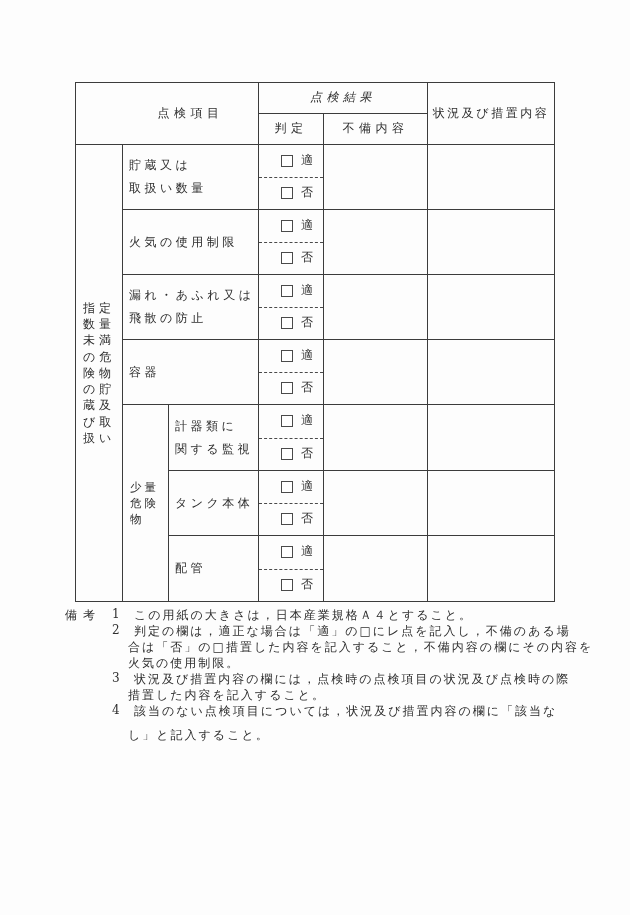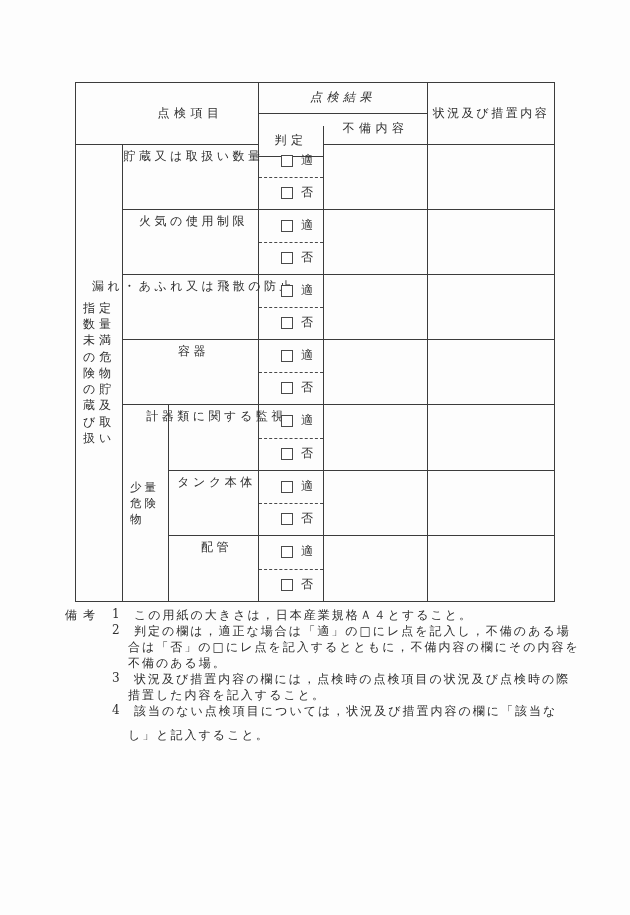--- a/index.html
+++ b/index.html
@@ -31,21 +31,21 @@
     background:transparent;
   }
   .bR{border-right:1px solid var(--line);}
   .bB{border-bottom:1px solid var(--line);}
   .hcell{
     display:flex;align-items:center;justify-content:center;
     letter-spacing:4.5px;
   }
   .hcell.tight{letter-spacing:2.5px;}
   .itemcell{
-    display:flex;flex-direction:row;justify-content:center;
+    display:flex;flex-direction:column;justify-content:center;
     padding-left:6px;letter-spacing:3.5px;
   }
   .itemcell span{display:block;line-height:23px;white-space:nowrap;}
   .vgroup{
     display:flex;flex-direction:column;justify-content:center;
     padding-left:7px;letter-spacing:4px;font-size:12px;
   }
   .vgroup span{display:block;line-height:16.3px;white-space:nowrap;}
   .subgroup{
     display:flex;flex-direction:column;justify-content:center;
@@ -92,21 +92,21 @@
 <div class="page">
 
   <div class="tbl">
 
     <div class="cell hcell bR bB" style="left:0;top:0;width:183px;height:62px;padding-left:47px;">
       <span>点検項目</span>
     </div>
     <div class="cell hcell bR bB" style="left:183px;top:0;width:169px;height:31px;font-style:italic;">
       <span>点検結果</span>
     </div>
-    <div class="cell hcell bR bB" style="left:183px;top:43px;width:65px;height:31px;align-items:center;">
+    <div class="cell hcell bR bB" style="left:183px;top:31px;width:65px;height:31px;align-items:center;">
       <span>判定</span>
     </div>
     <div class="cell hcell bR bB" style="left:248px;top:31px;width:104px;height:31px;align-items:center;">
       <span>不備内容</span>
     </div>
     <div class="cell hcell tight bB" style="left:352px;top:0;width:126px;height:62px;">
       <span>状況及び措置内容</span>
     </div>
 
     <div class="cell vgroup bR" style="left:0;top:62px;width:47px;height:456px;">
@@ -253,24 +253,24 @@
     <span class="nlabel">備考</span>
     <div class="nline" style="top:0;">
       <span class="nnum">1</span>
       <span class="ntext">この用紙の大きさは，日本産業規格Ａ４とすること。</span>
     </div>
     <div class="nline" style="top:16px;">
       <span class="nnum">2</span>
       <span class="ntext">判定の欄は，適正な場合は「適」の□にレ点を記入し，不備のある場</span>
     </div>
     <div class="nline cont" style="top:32px;">
-      <span class="ntext">合は「否」の□にレ点を記入するとともに，不備内容の欄にその内容を</span>
+      <span class="ntext">合は「否」の□措置した内容を記入すること，不備内容の欄にその内容を</span>
     </div>
     <div class="nline cont" style="top:48px;">
-      <span class="ntext">不備のある場。</span>
+      <span class="ntext">火気の使用制限。</span>
     </div>
     <div class="nline" style="top:64px;">
       <span class="nnum">3</span>
       <span class="ntext">状況及び措置内容の欄には，点検時の点検項目の状況及び点検時の際</span>
     </div>
     <div class="nline cont" style="top:80px;">
       <span class="ntext">措置した内容を記入すること。</span>
     </div>
     <div class="nline" style="top:96px;">
       <span class="nnum">4</span>

